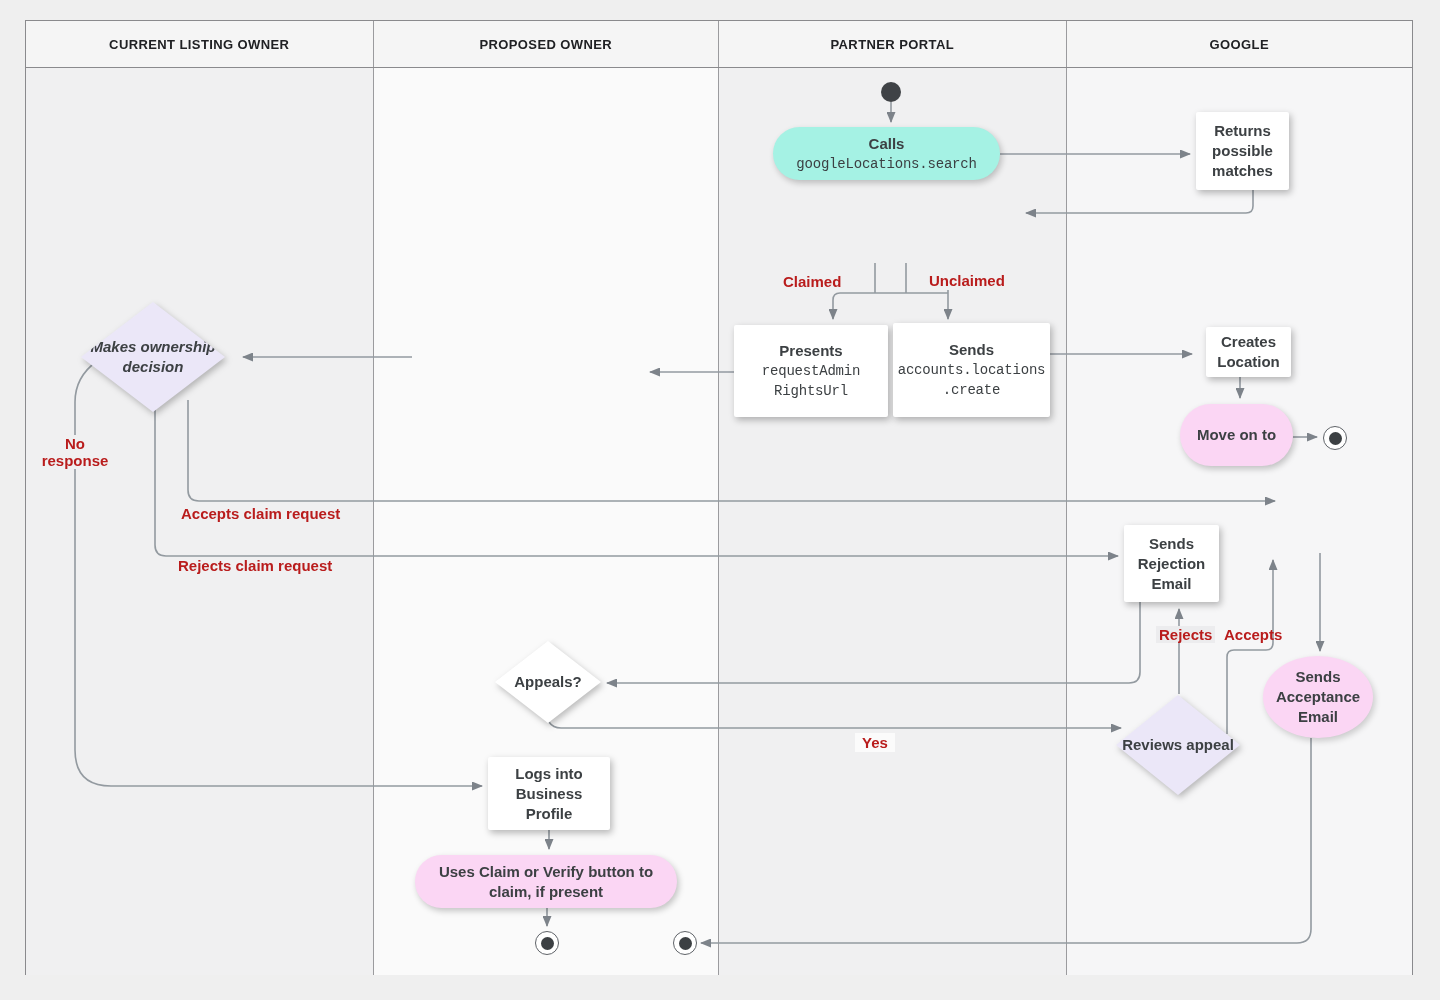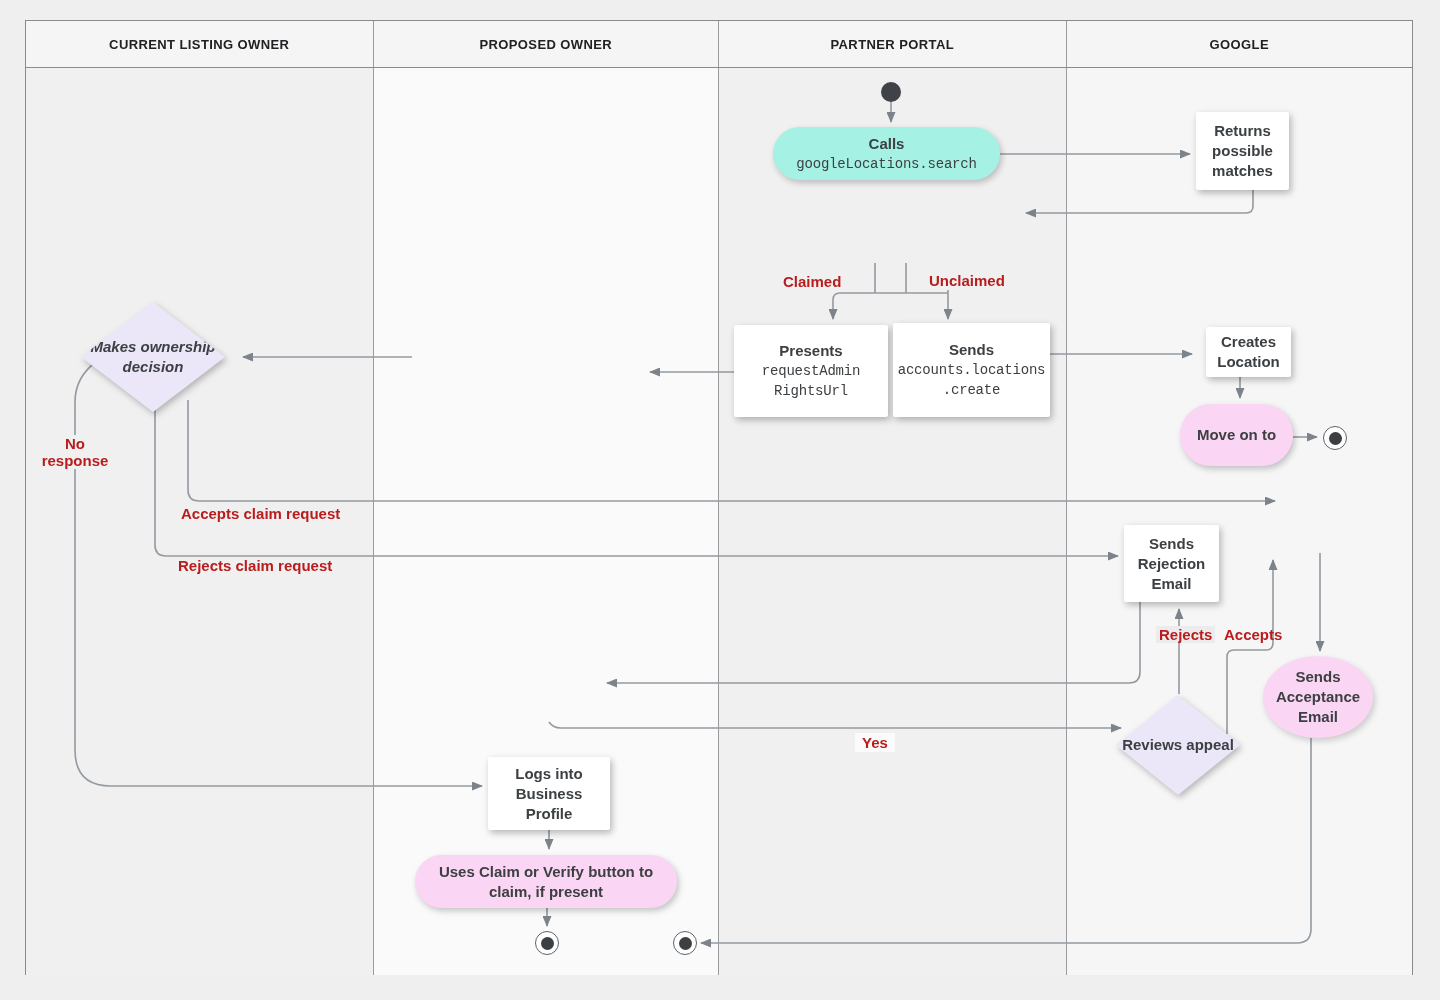--- a/index.html
+++ b/index.html
@@ -151,20 +151,23 @@
   <div class="edge-label" style="left:35px;top:435px;width:80px;text-align:center;white-space:normal;background:var(--lane-dark);">No response</div>
   <div class="edge-label" style="left:181px;top:505px;">Accepts claim request</div>
   <div class="edge-label" style="left:178px;top:557px;">Rejects claim request</div>
 
 
   <div class="node box" style="left:1124px;top:525px;width:95px;height:77px;">Sends Rejection Email</div>
 
   <div class="edge-label" style="left:1156px;top:626px;background:#ececee;padding:0 3px;">Rejects</div>
   <div class="edge-label" style="left:1221px;top:626px;padding:0 3px;">Accepts</div>
 
+  <div class="diamond-wrap" style="left:495px;top:641px;width:106px;height:82px;">
+    <div class="diamond white">Appeals?</div>
+  </div>
 
   <div class="diamond-wrap" style="left:1116px;top:695px;width:124px;height:100px;">
     <div class="diamond lav">Reviews appeal</div>
   </div>
 
   <div class="node ellipse" style="left:1263px;top:656px;width:110px;height:82px;padding:0 8px;">Sends Acceptance Email</div>
 
   <div class="edge-label" style="left:855px;top:733px;background:#fbfbfb;padding:1px 7px;">Yes</div>
 
   <div class="node box" style="left:488px;top:757px;width:122px;height:73px;padding:0 10px;">Logs into Business Profile</div>

